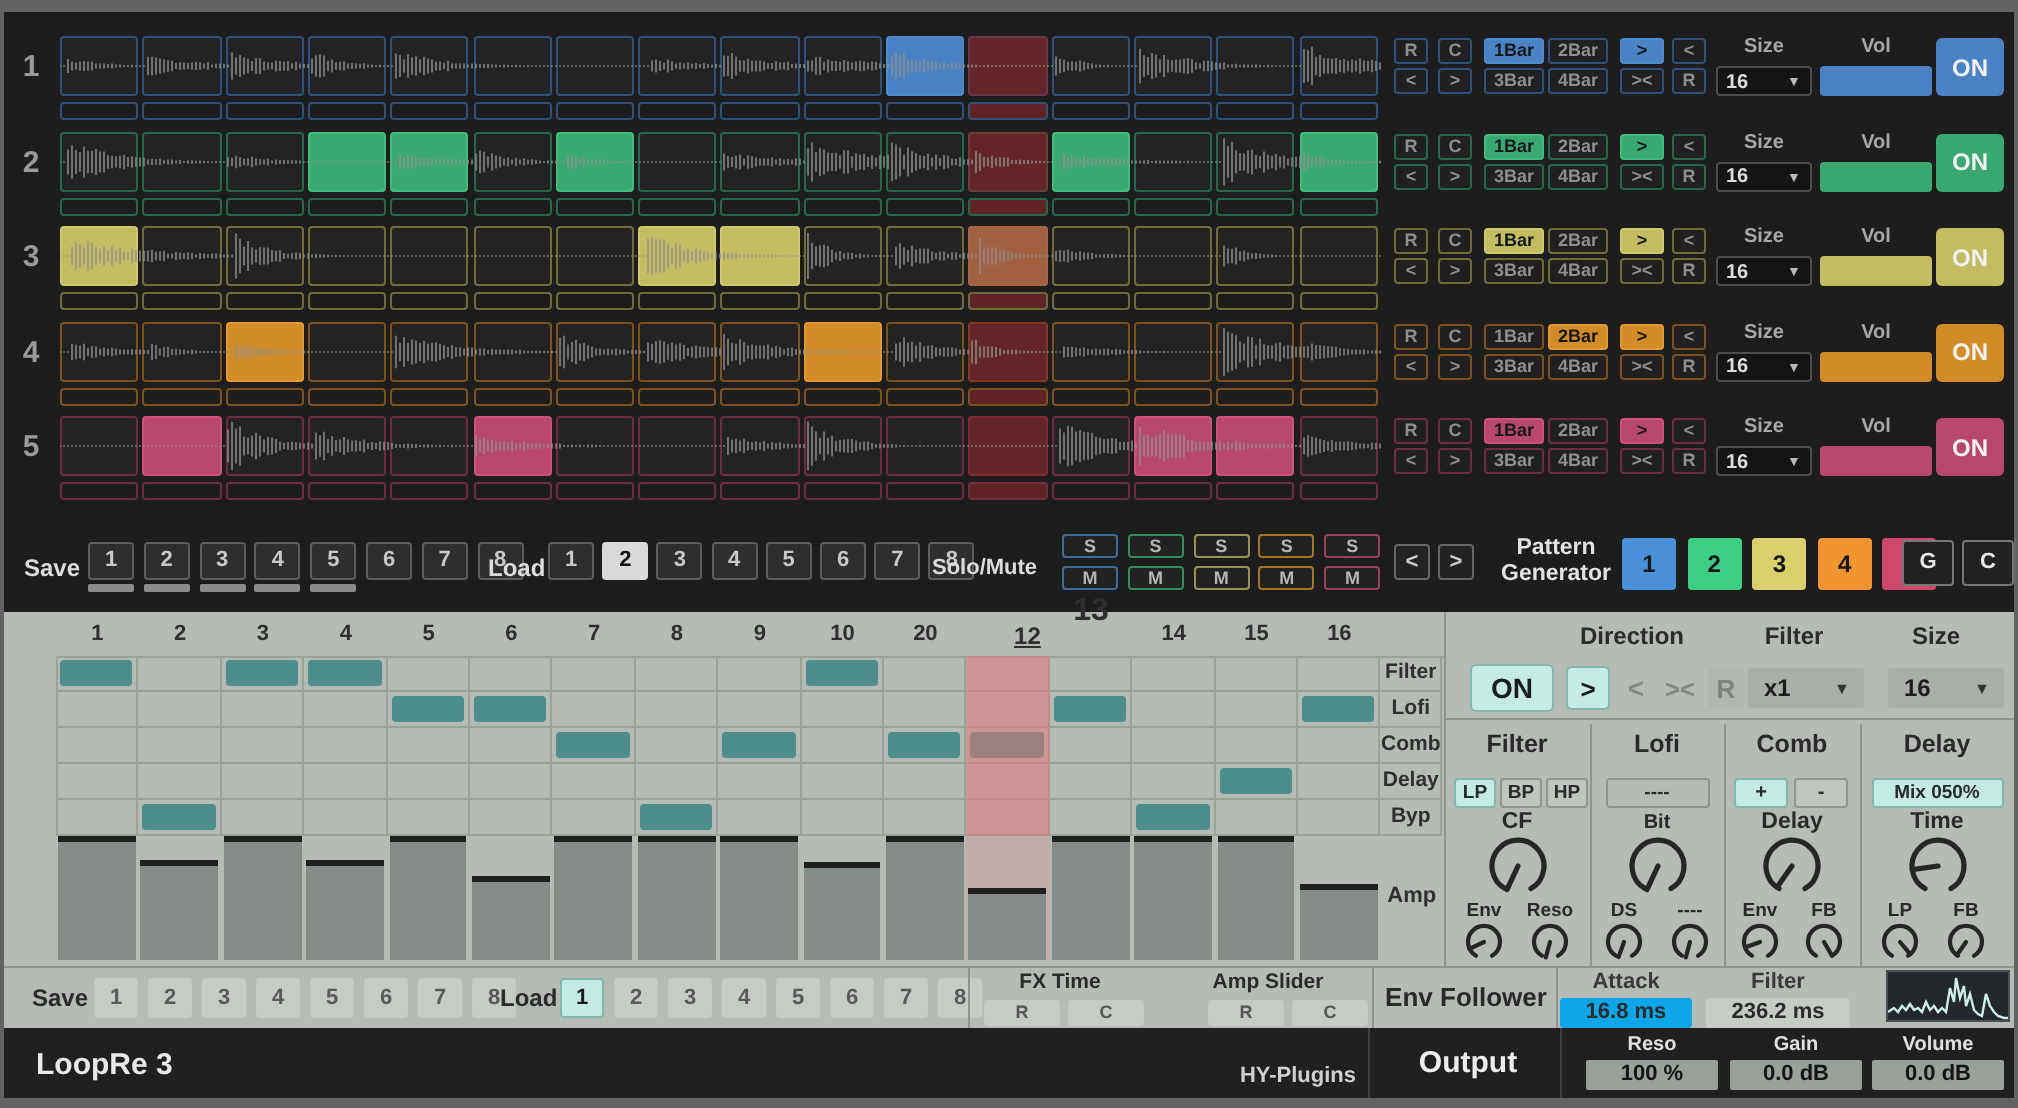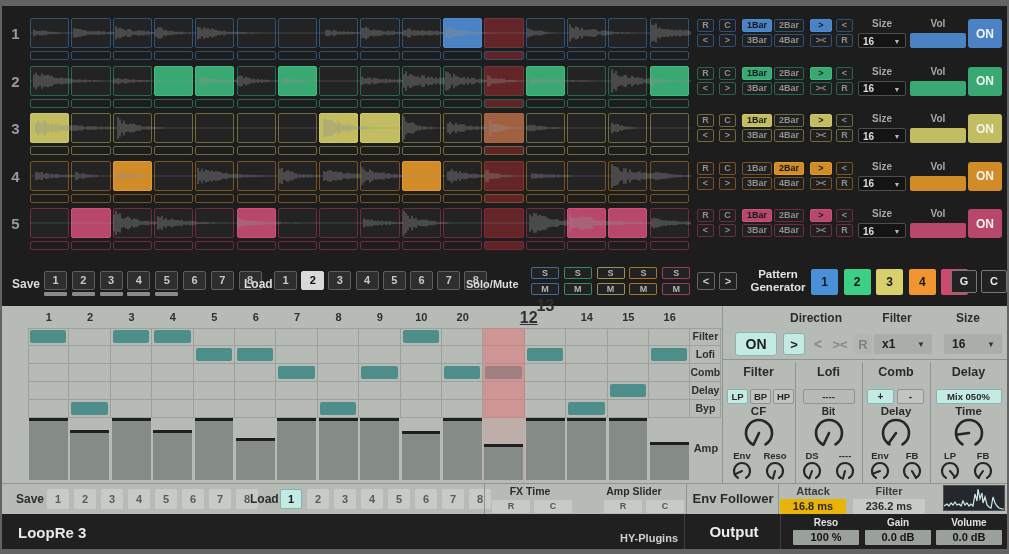--- a/index.html
+++ b/index.html
@@ -348,21 +348,21 @@
     <div class="a c b" style="left: 69.4px; top: 311px; width: 41.4px; height: 13px; font-size: 11px; color: rgb(47, 47, 47);">2</div>
     <div class="a c b" style="left: 110.8px; top: 311px; width: 41.4px; height: 13px; font-size: 11px; color: rgb(47, 47, 47);">3</div>
     <div class="a c b" style="left: 152.2px; top: 311px; width: 41.4px; height: 13px; font-size: 11px; color: rgb(47, 47, 47);">4</div>
     <div class="a c b" style="left: 193.6px; top: 311px; width: 41.4px; height: 13px; font-size: 11px; color: rgb(47, 47, 47);">5</div>
     <div class="a c b" style="left: 235px; top: 311px; width: 41.4px; height: 13px; font-size: 11px; color: rgb(47, 47, 47);">6</div>
     <div class="a c b" style="left: 276.4px; top: 311px; width: 41.4px; height: 13px; font-size: 11px; color: rgb(47, 47, 47);">7</div>
     <div class="a c b" style="left: 317.8px; top: 311px; width: 41.4px; height: 13px; font-size: 11px; color: rgb(47, 47, 47);">8</div>
     <div class="a c b" style="left: 359.2px; top: 311px; width: 41.4px; height: 13px; font-size: 11px; color: rgb(47, 47, 47);">9</div>
     <div class="a c b" style="left: 400.6px; top: 311px; width: 41.4px; height: 13px; font-size: 11px; color: rgb(47, 47, 47);">10</div>
     <div class="a c b" style="left: 442px; top: 311px; width: 41.4px; height: 13px; font-size: 11px; color: rgb(47, 47, 47);">20</div>
-    <div class="a c b" style="left: 508px; top: 311px; width: 41.4px; height: 13px; font-size: 16px; color: rgb(47, 47, 47); text-decoration: underline;">12</div>
+    <div class="a c b" style="left: 493px; top: 311px; width: 41.4px; height: 13px; font-size: 12px; color: rgb(47, 47, 47); text-decoration: underline;">12</div>
     <div class="a c b" style="left: 524.8px; top: 299px; width: 41.4px; height: 13px; font-size: 16px; color: rgb(47, 47, 47);">13</div>
     <div class="a c b" style="left: 566.2px; top: 311px; width: 41.4px; height: 13px; font-size: 11px; color: rgb(47, 47, 47);">14</div>
     <div class="a c b" style="left: 607.6px; top: 311px; width: 41.4px; height: 13px; font-size: 11px; color: rgb(47, 47, 47);">15</div>
     <div class="a c b" style="left: 649px; top: 311px; width: 41.4px; height: 13px; font-size: 11px; color: rgb(47, 47, 47);">16</div>
     <div class="a c b" style="left: 28px; top: 328px; width: 694.4px; height: 1px; background: rgb(154, 162, 154);"></div>
     <div class="a c b" style="left: 28px; top: 328px; width: 1px; height: 90px; background: rgb(154, 162, 154);"></div>
     <div class="a c b" style="left: 28px; top: 328px; width: 41.4px; height: 18px; border-right: 1px solid rgb(154, 162, 154); border-bottom: 1px solid rgb(154, 162, 154);">
       <div class="a c b" style="left: 2px; top: 2px; width: 36.4px; height: 13px; background: rgb(77, 141, 138); border-radius: 2px;"></div>
     </div>
     <div class="a c b" style="left: 69.4px; top: 328px; width: 41.4px; height: 18px; border-right: 1px solid rgb(154, 162, 154); border-bottom: 1px solid rgb(154, 162, 154);"></div>
@@ -613,21 +613,21 @@
     <div class="a c b" style="left: 686px; top: 483px; width: 1px; height: 31px; background: rgb(143, 148, 143);"></div>
     <div class="a c b" style="left: 778px; top: 483px; width: 1px; height: 31px; background: rgb(143, 148, 143);"></div>
     <div class="a c b" style="left: 490px; top: 485px; width: 80px; height: 12px; font-size: 10.5px; color: rgb(43, 43, 43);">FX Time</div>
     <div class="a c b" style="left: 492px; top: 500px; width: 38px; height: 13px; background: rgb(198, 203, 198); border-radius: 2px; color: rgb(85, 85, 85); font-size: 9px;">R</div>
     <div class="a c b" style="left: 534px; top: 500px; width: 38px; height: 13px; background: rgb(198, 203, 198); border-radius: 2px; color: rgb(85, 85, 85); font-size: 9px;">C</div>
     <div class="a c b" style="left: 589px; top: 485px; width: 90px; height: 12px; font-size: 10.5px; color: rgb(43, 43, 43);">Amp Slider</div>
     <div class="a c b" style="left: 604px; top: 500px; width: 38px; height: 13px; background: rgb(198, 203, 198); border-radius: 2px; color: rgb(85, 85, 85); font-size: 9px;">R</div>
     <div class="a c b" style="left: 646px; top: 500px; width: 38px; height: 13px; background: rgb(198, 203, 198); border-radius: 2px; color: rgb(85, 85, 85); font-size: 9px;">C</div>
     <div class="a c b" style="left: 690px; top: 491px; width: 86px; height: 15px; font-size: 13px; color: rgb(42, 42, 42);">Env Follower</div>
     <div class="a c b" style="left: 780px; top: 485px; width: 66px; height: 12px; font-size: 11px; color: rgb(58, 58, 58);">Attack</div>
-    <div class="a c b" style="left: 780px; top: 499px; width: 66px; height: 15px; background: #eab308; border-radius: 2px; color: rgb(43, 43, 43); font-size: 11px;">16.8 ms</div>
+    <div class="a c b" style="left: 780px; top: 499px; width: 66px; height: 15px; background: #0ea5e9; border-radius: 2px; color: rgb(43, 43, 43); font-size: 11px;">16.8 ms</div>
     <div class="a c b" style="left: 853px; top: 485px; width: 72px; height: 12px; font-size: 11px; color: rgb(58, 58, 58);">Filter</div>
     <div class="a c b" style="left: 853px; top: 499px; width: 72px; height: 15px; background: rgb(198, 203, 198); border-radius: 2px; color: rgb(43, 43, 43); font-size: 11px;">236.2 ms</div>
     <div class="a c b" style="left: 943px; top: 485px; width: 62px; height: 26px; background: rgb(36, 40, 44); border: 1px solid rgb(74, 79, 82);">
       <svg width="60" height="24" viewBox="0 0 60 24" style="position: absolute; left: 0px; top: 0px; pointer-events: none;">
         <polyline points="0,20 3,18 5,20 7,17 9,19 11,16 13,19 15,18 17,20 19,15 21,19 23,17 25,20 27,18 29,20 31,8 33,15 34,3 36,13 38,7 39,17 41,11 43,19 45,21 47,22 49,11 51,17 53,20 55,22 58,23 60,23" fill="none" stroke="#cdeee8" stroke-width="1.2"></polyline>
       </svg>
     </div>
     <div class="a c b" style="left: 2px; top: 514px; width: 1005px; height: 35px; background: rgb(32, 32, 32);"></div>
     <div class="a c b" style="left: 18px; top: 523px; width: 120px; height: 18px; font-size: 15px; color: rgb(232, 232, 232); justify-content: flex-start;">LoopRe 3</div>
     <div class="a c b" style="left: 560px; top: 531px; width: 118px; height: 14px; font-size: 11px; color: rgb(208, 208, 208); justify-content: flex-end;">HY-Plugins</div>

